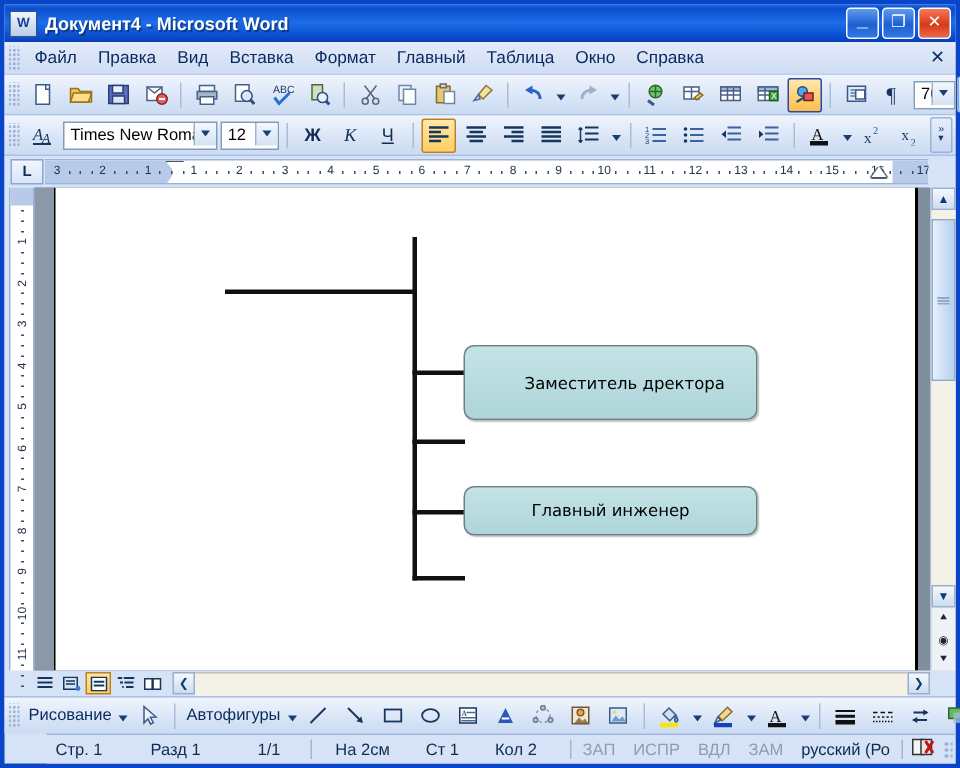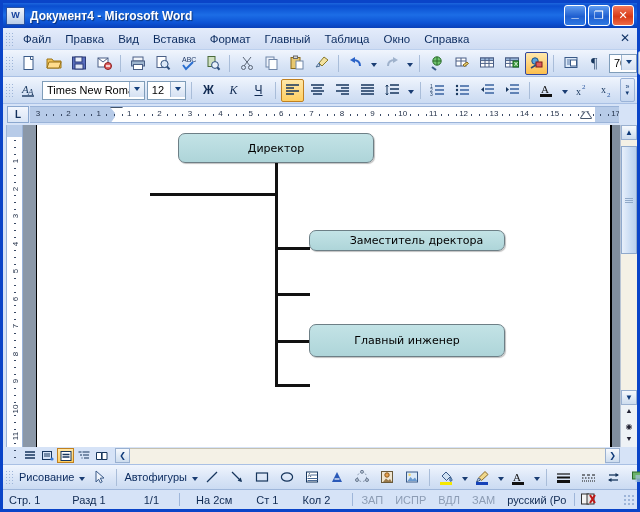--- a/index.html
+++ b/index.html
@@ -194,21 +194,21 @@
   .drawbar{
     height:24px;flex:0 0 24px;display:flex;align-items:center;
     background:linear-gradient(to bottom,#f0f5fd,#d8e4f6 60%,#cbdbf2);
     border-top:1px solid #a9c0e4;
   }
   .dlabel{font-size:11px;color:#0a2a5e;padding:0 2px 0 3px;white-space:nowrap;}
   
   .statusbar{
     height:19px;flex:0 0 19px;display:flex;align-items:center;
     background:#d6e3f7;border-top:1px solid #9eb6da;
-    font-size:11px;color:#102a52;
+    font-size:11px;color:#102a52;margin-left:28px;
   }
   .st{padding:0 6px;white-space:nowrap;}
   .st.dim{color:#8c9cb4;}
   .stsep{width:1px;height:13px;background:#9eb6da;margin:0 2px;}
   .grip-c{margin-left:auto;margin-right:2px;width:12px;height:12px;
     background-image:radial-gradient(#9db4d8 40%,transparent 41%);
     background-size:4px 4px;}
 </style>
 </head>
 <body>
@@ -660,24 +660,21 @@
       <div class="page">
         <div class="chart">
 
           <div class="conn" style="left:238px;top:33px;width:3px;height:229px;"></div>
           <div class="conn" style="left:113px;top:68px;width:128px;height:3px;"></div>
           <div class="conn" style="left:238px;top:122px;width:35px;height:3px;"></div>
           <div class="conn" style="left:238px;top:168px;width:35px;height:3px;"></div>
           <div class="conn" style="left:238px;top:215px;width:35px;height:3px;"></div>
           <div class="conn" style="left:238px;top:259px;width:35px;height:3px;"></div>
 
-          <div class="node" style="left:141px;top:8px;width:196px;height:30px;">
-            <span>Директор</span>
-          </div>
-          <div class="node" style="left:272px;top:105px;width:196px;height:21px;padding-left:19px;">
+          <div class="node" style="left:272px;top:105px;width:196px;height:50px;padding-left:19px;">
             <span>Заместитель дректора</span>
           </div>
           <div class="node" style="left:272px;top:199px;width:196px;height:33px;">
             <span>Главный инженер</span>
           </div>
 
         </div>
       </div>
     </div>
 

